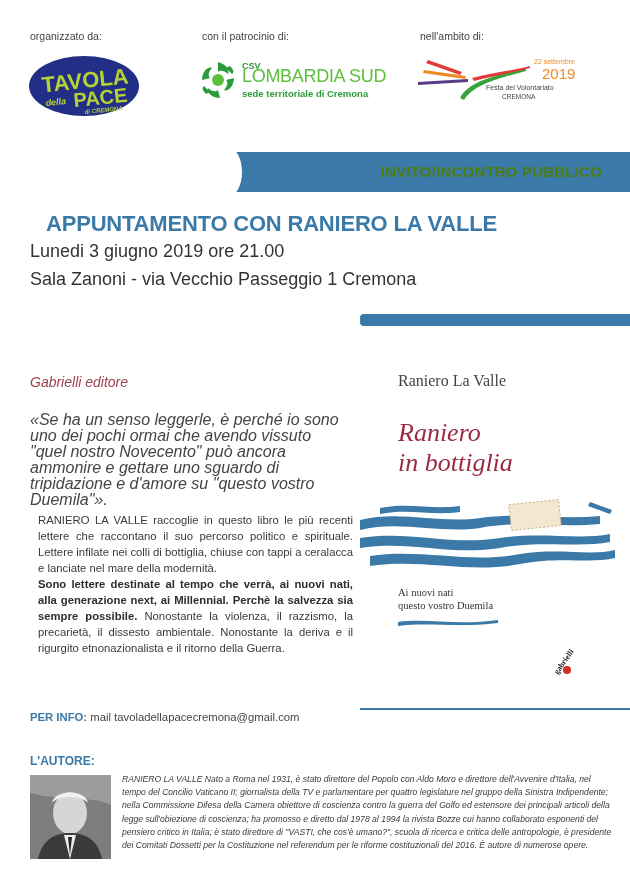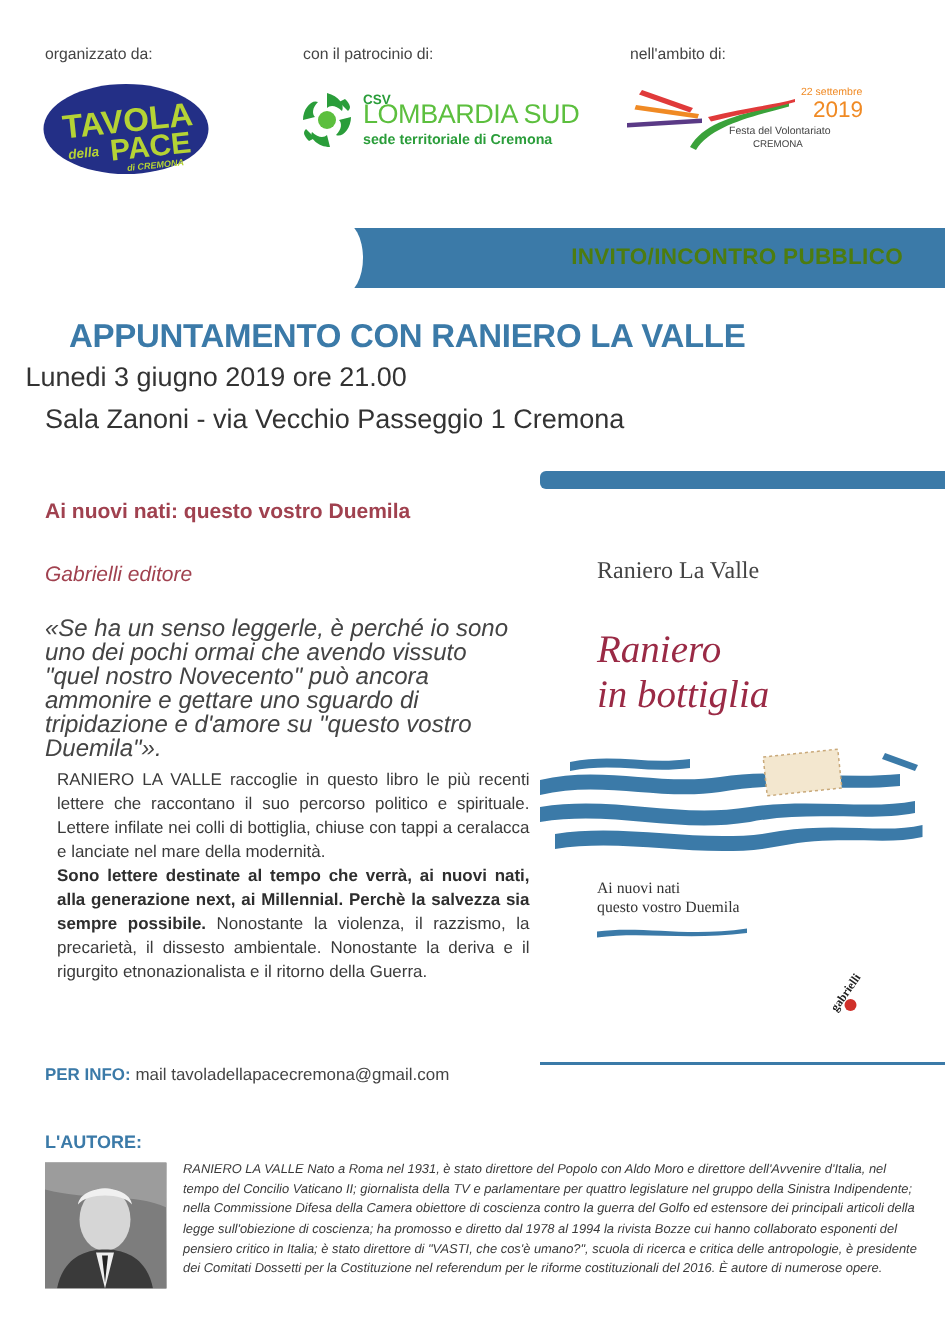--- a/index.html
+++ b/index.html
@@ -22,21 +22,21 @@
   }
   .banner-notch {
     left: 216px; top: 148px; width: 26px; height: 48px;
     background: #ffffff; border-radius: 50%;
   }
   .banner-text {
     right: 28px; top: 163px; color: #4d7c0f; font-weight: bold; font-size: 15px; letter-spacing: 0.2px;
   }
 
   .title { left: 30px; top: 211px; font-size: 22px; font-weight: bold; color: #3b7aa8; letter-spacing: -0.2px; margin-left: 16px; }
-  .when { left: 17px; top: 241px; font-size: 18px; color: #333; }
+  .when { left: 30px; top: 241px; font-size: 18px; color: #333; }
   .where { left: 30px; top: 269px; font-size: 18px; color: #333; }
 
   
   .rule-top { left: 360px; top: 314px; width: 270px; height: 12px; background: #3b7aa8; border-radius: 4px 0 0 4px; }
   .rule-bottom { left: 360px; top: 708px; width: 270px; height: 2px; background: #3b7aa8; }
 
   .book-title { left: 30px; top: 330px; font-size: 14px; font-weight: bold; color: #a0414f; line-height: 20px; }
   .publisher { left: 30px; top: 374px; font-size: 14px; font-style: italic; color: #a0414f; }
 
   .quote { left: 30px; top: 412px; width: 315px; font-size: 16px; font-style: italic; line-height: 16px; color: #444; }
@@ -109,21 +109,20 @@
 
 <div class="abs banner"></div>
 <div class="abs banner-notch"></div>
 <div class="abs banner-text">INVITO/INCONTRO PUBBLICO</div>
 
 <div class="abs title">APPUNTAMENTO CON RANIERO LA VALLE</div>
 <div class="abs when">Lunedi 3 giugno 2019 ore 21.00</div>
 <div class="abs where">Sala Zanoni - via Vecchio Passeggio 1 Cremona</div>
 
 <div class="abs book-title">
-  <div>Ai nuovi nati: questo vostro Duemila</div>
 </div>
 <div class="abs publisher">Gabrielli editore</div>
 
 <div class="abs quote">«Se ha un senso leggerle, è perché io sono uno dei pochi ormai che avendo vissuto "quel nostro Novecento" può ancora ammonire e gettare uno sguardo di tripidazione e d'amore su "questo vostro Duemila"».</div>
 
 <div class="abs body-text">
   <span>RANIERO LA VALLE raccoglie in questo libro le più recenti lettere che raccontano il suo percorso politico e spirituale. Lettere infilate nei colli di bottiglia, chiuse con tappi a ceralacca e lanciate nel mare della modernità.</span><br>
   <b>Sono lettere destinate al tempo che verrà, ai nuovi nati, alla generazione next, ai Millennial. Perchè la salvezza sia sempre possibile.</b><span> Nonostante la violenza, il razzismo, la precarietà, il dissesto ambientale. Nonostante la deriva e il rigurgito etnonazionalista e il ritorno della Guerra.</span>
 </div>
 

